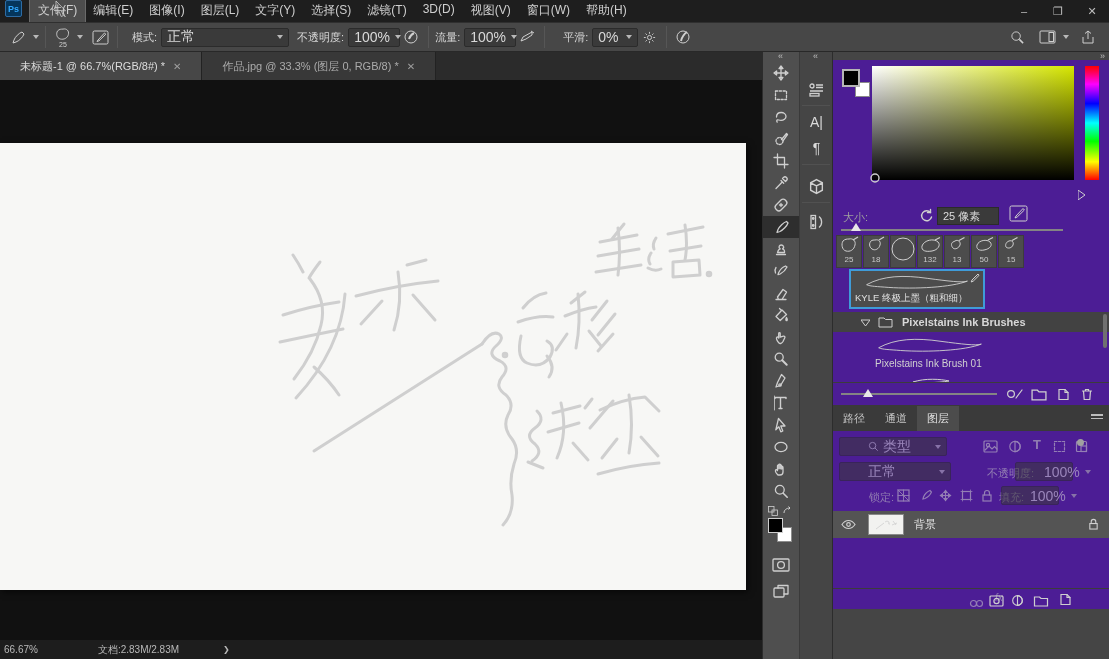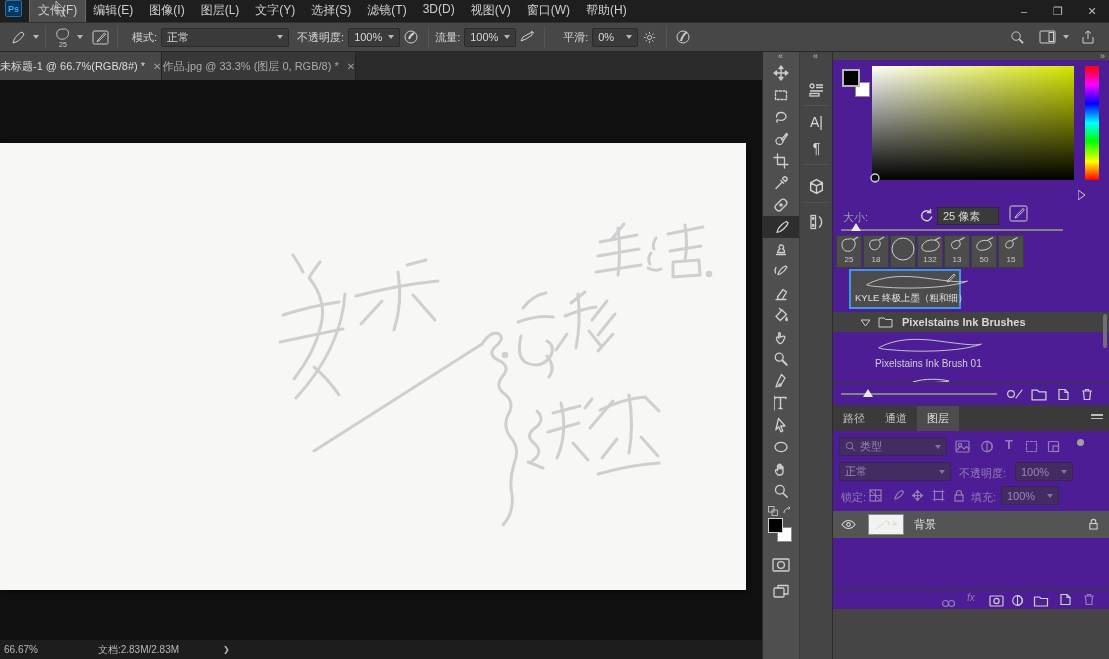--- a/index.html
+++ b/index.html
@@ -20,29 +20,29 @@
     align-items:center; justify-content:center; }
   .cursor-arrow { position:absolute; left:55px; top:1px; z-index:99; }
 
   
   .optionsbar { position:absolute; left:0; top:22px; width:1109px; height:30px;
     background:#474747; border-top:1px solid #2f2f2f; border-bottom:1px solid #282828;
     display:flex; align-items:center; color:#d6d6d6; font-size:11px; }
   .ob-sep { width:1px; height:22px; background:#3a3a3a; border-right:1px solid #565656; margin:0 6px; }
   .dd { display:inline-flex; align-items:center; justify-content:space-between;
     background:#3a3a3a; border:1px solid #2b2b2b; border-radius:2px; height:19px;
-    padding:0 5px; color:#d9d9d9; font-size:11px;text-align:center; }
+    padding:0 5px; color:#d9d9d9; font-size:14px;text-align:center; }
   .chev { width:0; height:0; border-left:3.5px solid transparent;
     border-right:3.5px solid transparent; border-top:4px solid #b8b8b8; display:inline-block; margin-left:5px; }
   .obicon { display:inline-flex; align-items:center; justify-content:center; width:22px; height:22px; }
   .ob-label { margin:0 4px 0 8px; white-space:nowrap; }
 
   
   .tabsbar { position:absolute; left:0; top:52px; width:762px; height:28px; background:#2b2b2b; display:flex; }
-  .doctab { height:28px; display:flex; align-items:center; padding:0 0; font-size:11px;
+  .doctab { height:28px; display:flex; align-items:center; padding:0 20px; font-size:11px;
     color:#ababab; background:#383838; border-right:1px solid #222; white-space:nowrap; }
   .doctab.active { background:#474747; color:#dcdcdc; }
   .tab-close { margin-left:8px; color:#9f9f9f; font-size:10px; }
 
   
   .canvas-area { position:absolute; left:0; top:80px; width:762px; height:560px; background:#111; }
   .document { position:absolute; left:0; top:63px; width:746px; height:447px;
     background:#f7f7f5; box-shadow:2px 2px 6px rgba(0,0,0,.6); }
   .statusbar { position:absolute; left:0; top:640px; width:762px; height:19px; background:#1d1d1d;
     color:#b9b9b9; font-size:10px; display:flex; align-items:center; }
@@ -83,21 +83,21 @@
 
   .preset-tile { position:absolute; top:0; width:26px; height:33px; background:#4c4c4c;
     border:1px solid #3c3c3c; display:flex; flex-direction:column; align-items:center; }
   .preset-num { font-size:8px; color:#c9c9c9; line-height:8px; }
 
   .slider-track { position:absolute; height:2px; background:#848484; }
   .slider-thumb { position:absolute; width:0; height:0; border-left:5px solid transparent;
     border-right:5px solid transparent; border-bottom:8px solid #e8e8e8; }
 
   .small-ico svg { stroke:#b5b5b5; fill:none; stroke-width:1.2; stroke-linecap:round; }
-  .dim { opacity:.55; }
+  .dim { opacity:.55;padding-left:28px; }
   .ptext { font-size:11px; color:#c9c9c9; }
   .scroll-thumb { position:absolute; width:4px; border-radius:2px; background:#707070; }
 </style>
 </head>
 <body>
 
 <div id="app">
 
   <div class="titlebar">
     <div class="ps-logo">Ps</div>
@@ -549,21 +549,21 @@
           </div>
         <div class="preset-tile" style="left:165px">
           <svg width="22" height="20" viewBox="0 0 22 20">
               <path d="M9,5 C12,4 14,6 13,9 C12,12 8,13 6,11 C5,9 6,6 9,5Z" fill="#ededed"></path>
               <path d="M12 4.5L17.5 1.5" stroke="#ededed" stroke-width="1.2"></path>
             </svg>
           <span class="preset-num">15</span>
           </div>
       </div>
 
-      <div style="position:absolute;left:16px;top:67px;width:112px;height:40px;border:2px solid #3f9bd8;background:#4c4c4c">
+      <div style="position:absolute;left:16px;top:67px;width:136px;height:40px;border:2px solid #3f9bd8;background:#4c4c4c">
         <svg width="118" height="18" viewBox="0 0 120 20" style="position:absolute;left:7px;top:2px">
             <path d="M4,13 C22,3 45,2 72,6 C95,9 110,11 116,9 C98,16 58,18 28,16 C16,15 8,15 4,13 Z" fill="#f5f5f5"></path>
           </svg>
         <svg width="10" height="10" viewBox="0 0 10 10" style="position:absolute;right:3px;top:2px">
             <path d="M8 1 2 7 1.2 9 3.2 8.2 9 2.4Z" fill="#dcdcdc"></path>
           </svg>
         <div style="position:absolute;left:4px;bottom:2px;font-size:9.5px;color:#e0e0e0;white-space:nowrap">KYLE 终极上墨（粗和细）</div>
       </div>
 
       <div style="position:absolute;left:0;top:110px;width:276px;height:20px;background:#424242;display:flex;align-items:center">

